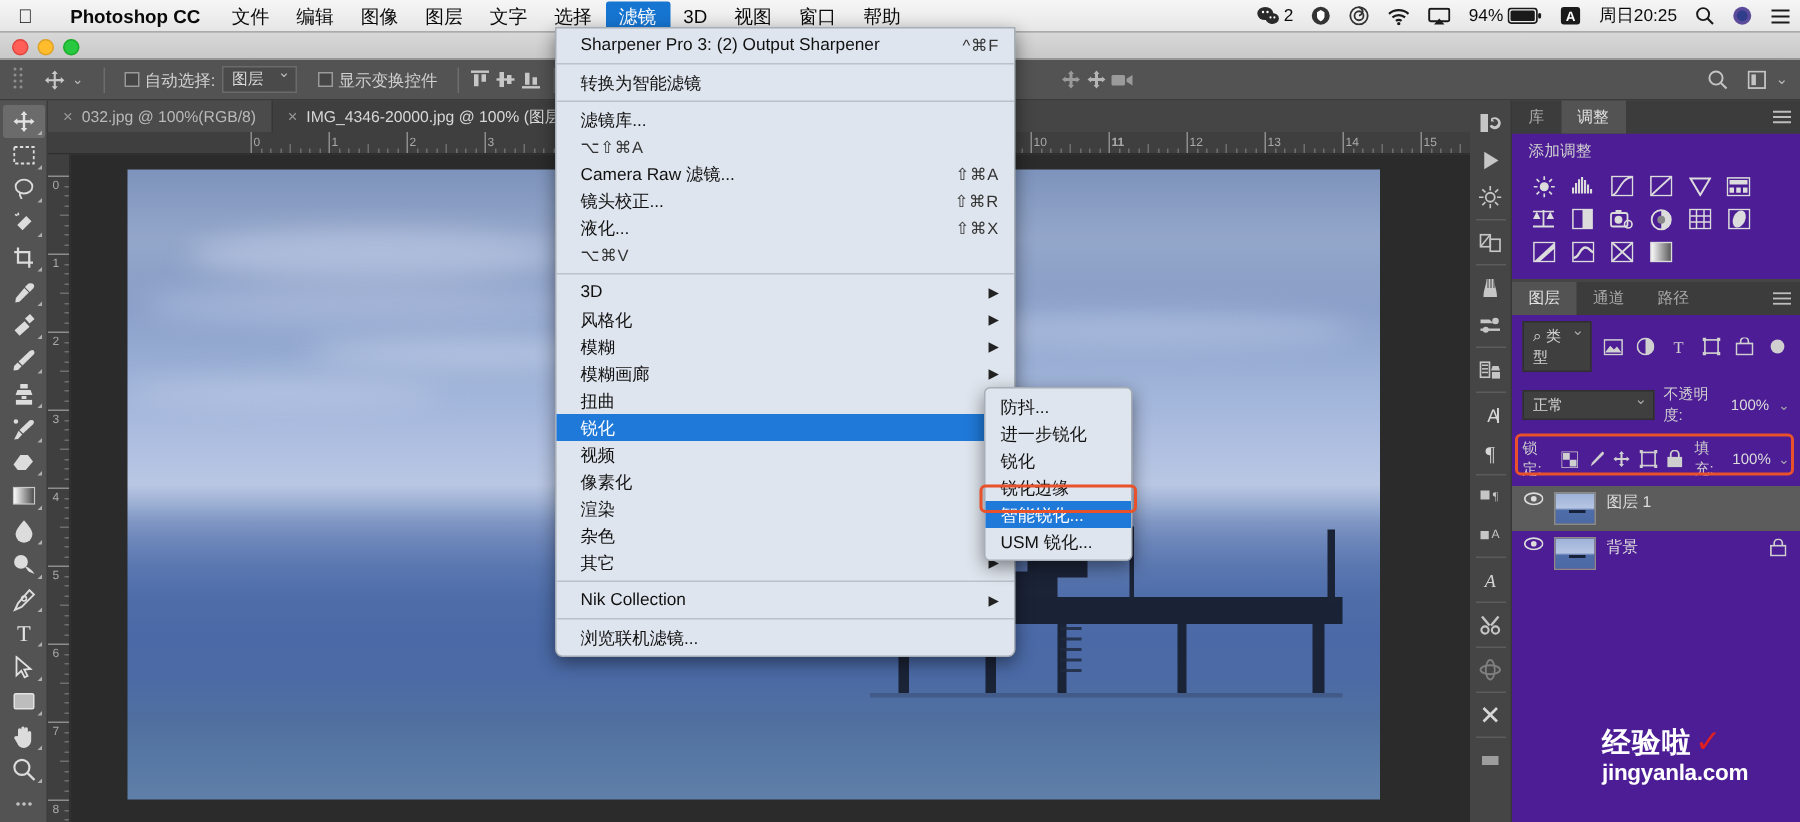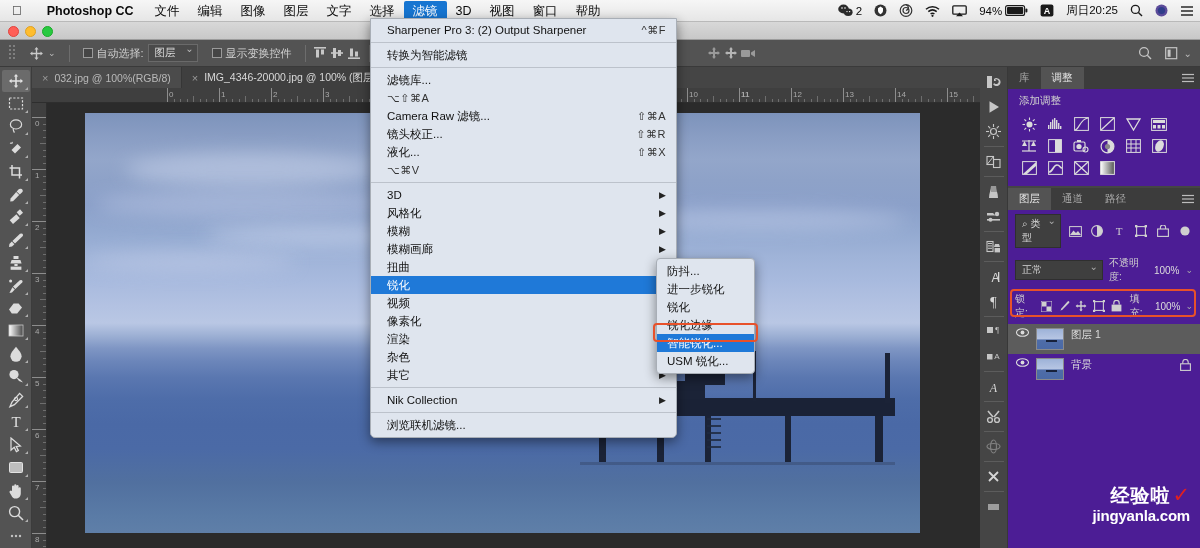--- a/index.html
+++ b/index.html
@@ -200,21 +200,21 @@
   }
   #submenu .mrow { padding: 0 8px 0 10px; }
   #sub-annot {
     position: absolute; left: 653px; top: 323px; width: 105px; height: 19px;
     border: 2px solid #e8512a; border-radius: 4px; pointer-events: none;
   }
 
   
   #watermark {
     position: absolute; left: 1068px; top: 484px; width: 122px;
-    text-align: right; color: #fff; line-height: 1;
+    text-align: left; color: #fff; line-height: 1;
   }
   #wm-cn { font-size: 19px; font-weight: bold; letter-spacing: 1px; display: inline-block; }
   #wm-check { color: #e02020; font-size: 21px; font-weight: bold; margin-left: 2px; }
   #wm-en { font-size: 15px; font-weight: bold; margin-top: 3px; letter-spacing: -.2px; }
 </style>
 </head>
 <body>
 
 <div id="app">
 

